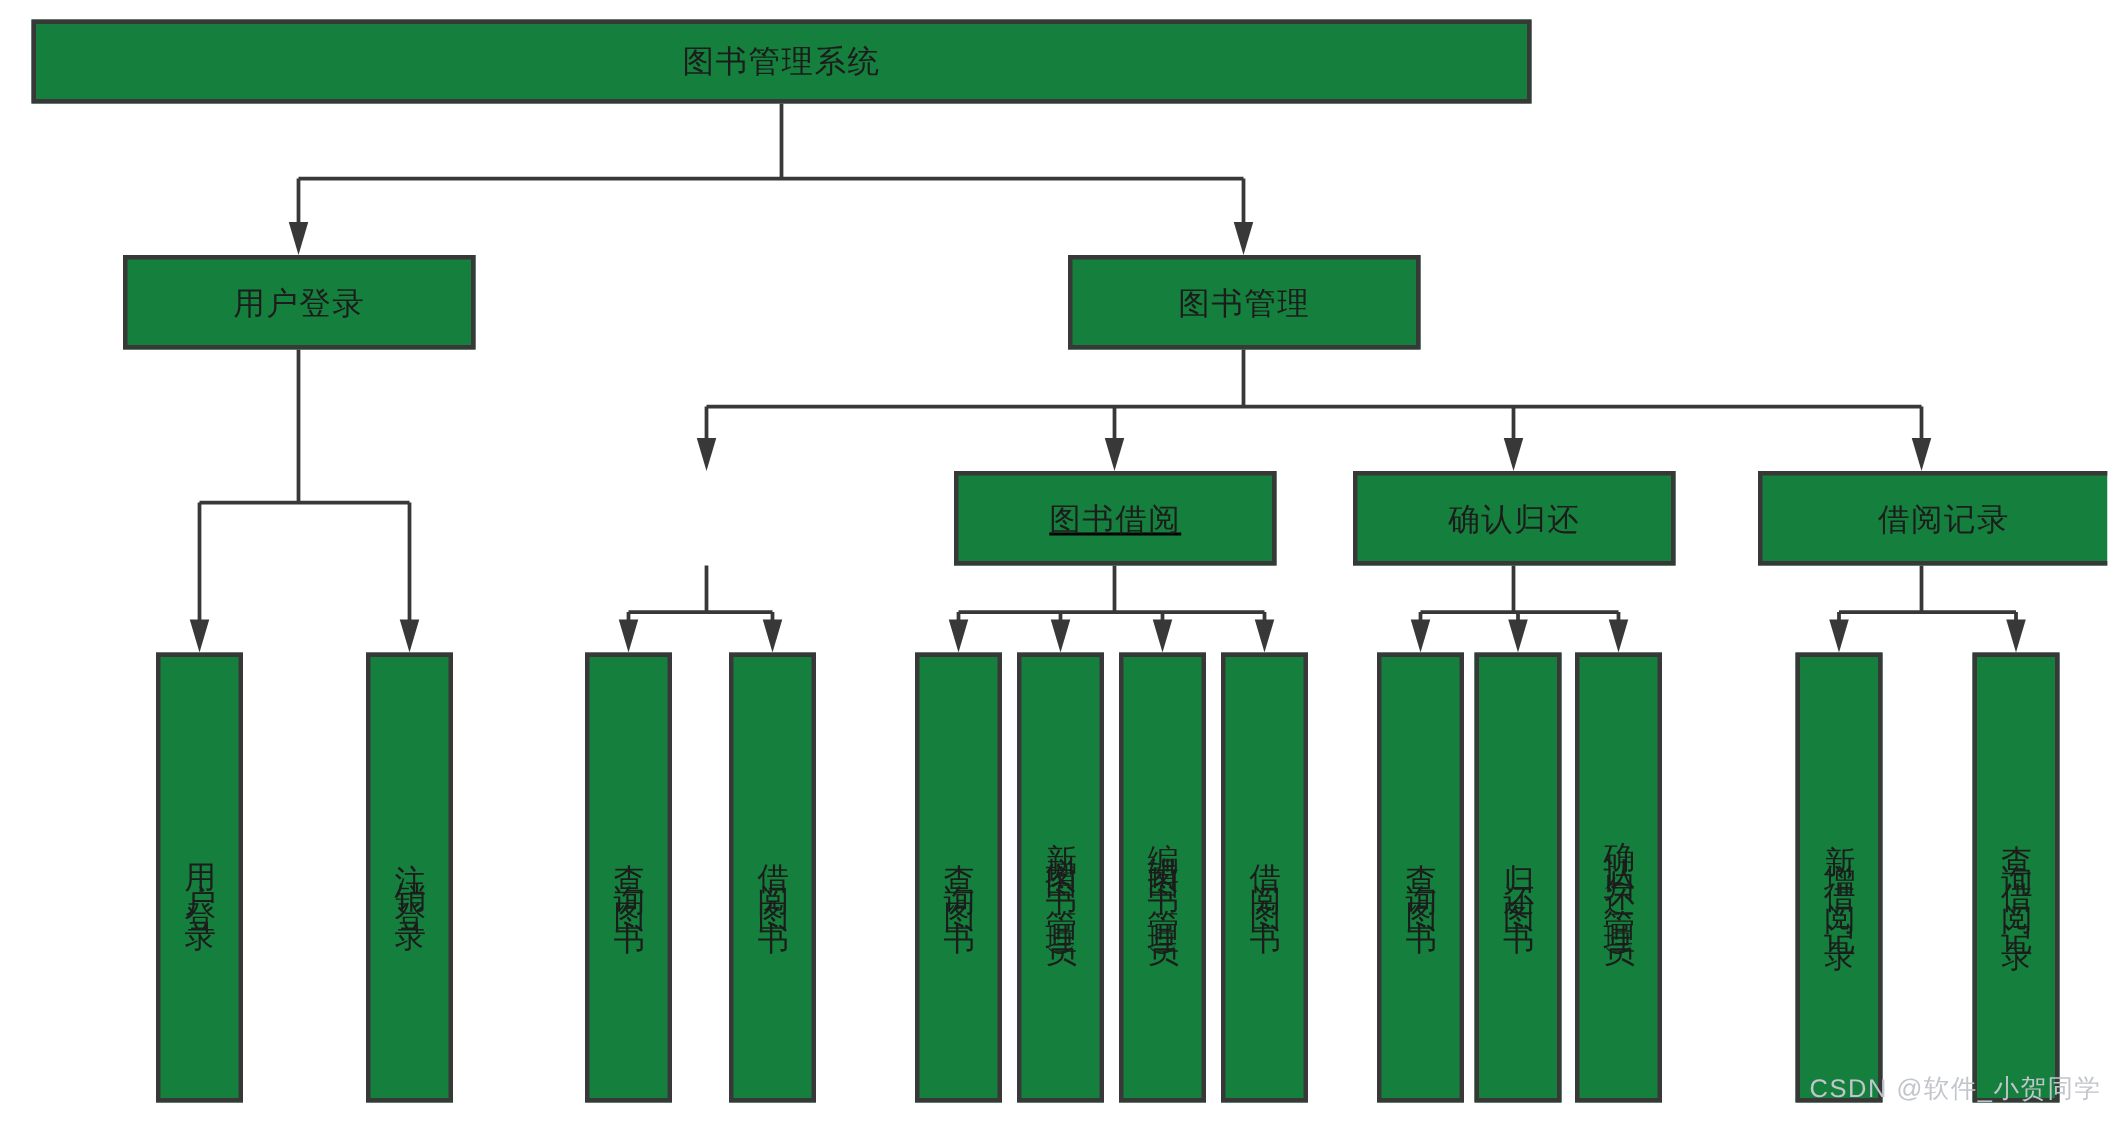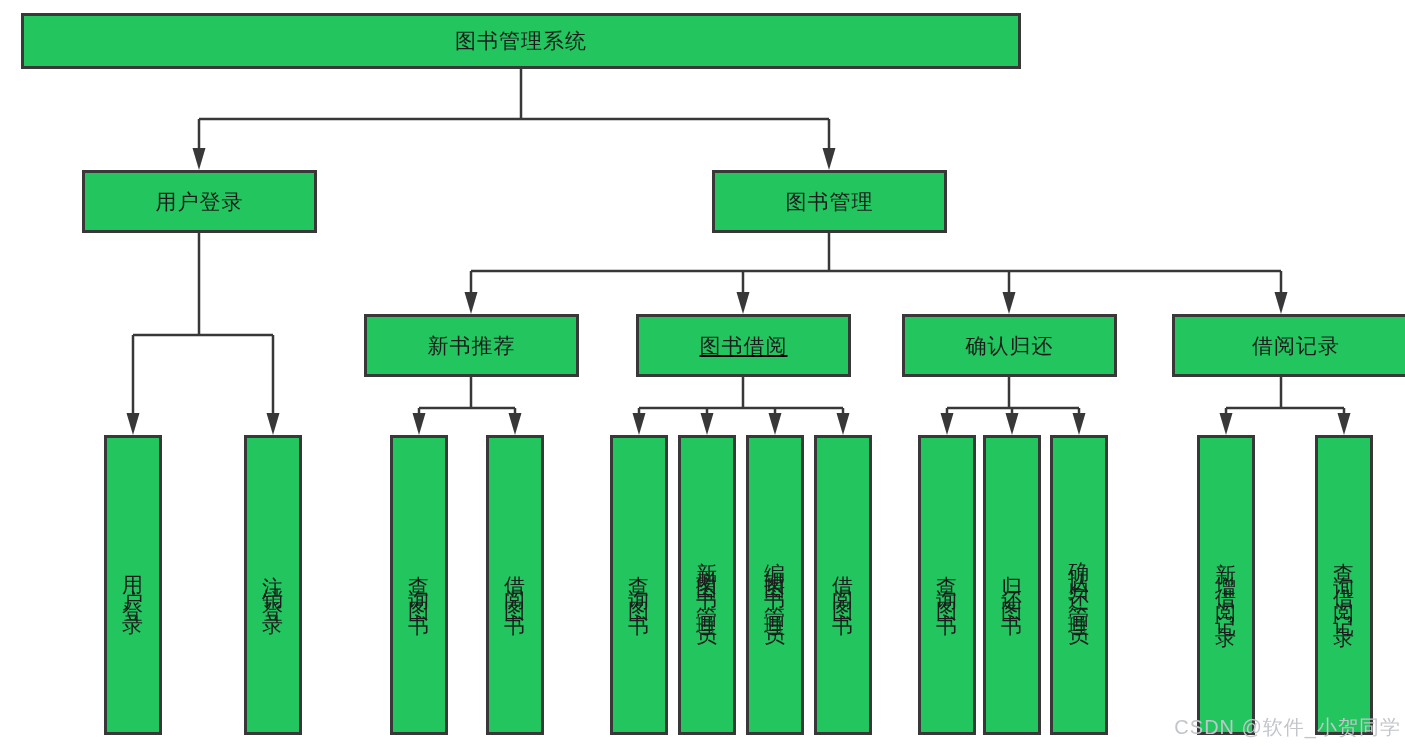--- a/index.html
+++ b/index.html
@@ -13,21 +13,21 @@
   }
   #connectors {
     position: absolute;
     left: 0; top: 0;
     width: 1405px; height: 747px;
   }
   .node {
     position: absolute;
     box-sizing: border-box;
     border: 3px solid #383838;
-    background: #22c55e;
+    background: #15803d;
     display: flex;
     align-items: center;
     justify-content: center;
   }
   .hlabel {
     font-size: 21px;
     color: #1c1c1c;
     letter-spacing: 1px;
     white-space: nowrap;
   }
@@ -38,21 +38,21 @@
     color: #1c1c1c;
     line-height: 1;
     letter-spacing: 13px;
     white-space: nowrap;
   }
   .vlabel.long { letter-spacing: 9px; }
   #watermark {
     position: absolute;
     right: 4px;
     top: 714px;
-    font-size: 20px;
+    font-size: 17px;
     color: #c2c5cb;
     letter-spacing: 1px;
     white-space: nowrap;
   }
 </style>
 </head>
 <body>
 
 <div id="canvas">
 
@@ -100,23 +100,20 @@
     <span class="hlabel">图书管理系统</span>
   </div>
 
   <div class="node" style="left:82px; top:170px; width:235px; height:63px;">
     <span class="hlabel">用户登录</span>
   </div>
   <div class="node" style="left:712px; top:170px; width:235px; height:63px;">
     <span class="hlabel">图书管理</span>
   </div>
 
-  <div class="node" style="left:364px; top:314px; width:215px; height:63px;">
-    <span class="hlabel">新书推荐</span>
-  </div>
   <div class="node" style="left:636px; top:314px; width:215px; height:63px;text-decoration:underline;">
     <span class="hlabel">图书借阅</span>
   </div>
   <div class="node" style="left:902px; top:314px; width:215px; height:63px;">
     <span class="hlabel">确认归还</span>
   </div>
   <div class="node" style="left:1172px; top:314px; width:248px; height:63px;">
     <span class="hlabel">借阅记录</span>
   </div>
 

